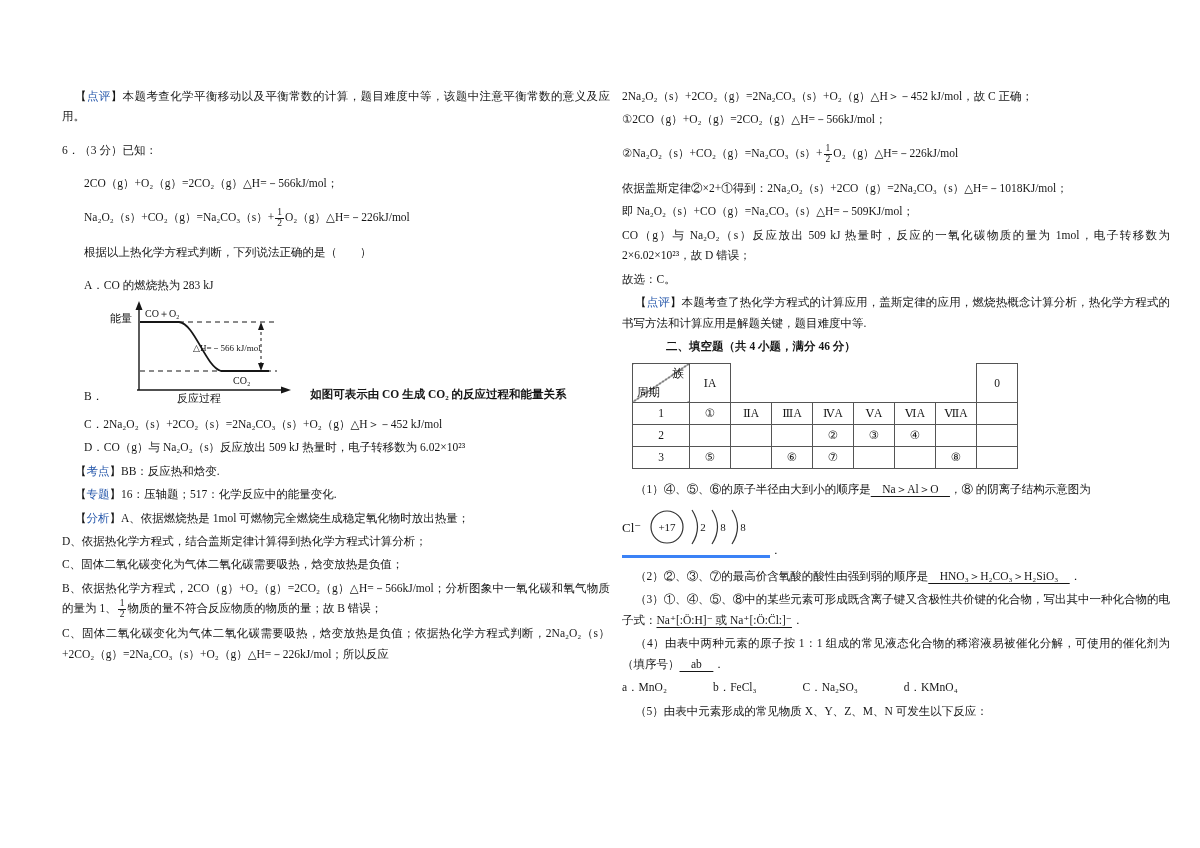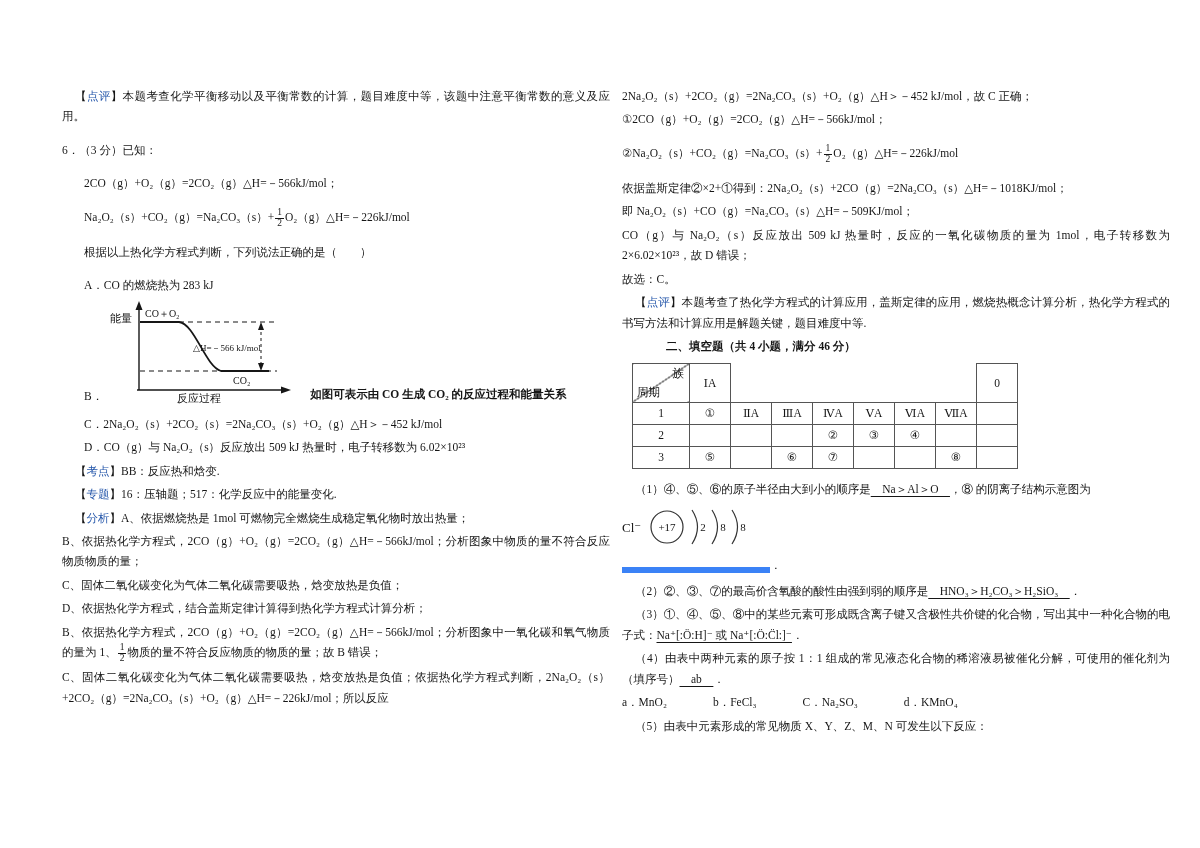--- a/index.html
+++ b/index.html
@@ -29,21 +29,21 @@
   table.ptable{border-collapse:collapse;table-layout:fixed;margin:6px 0 10px 10px;}
   table.ptable td{border:1px solid #555;text-align:center;font-size:11.5px;height:21px;padding:0;overflow:hidden;}
   table.ptable td.nb{border:none;}
   table.ptable tr.hdr td{height:38px;}
   td.corner{position:relative;
     background-image:linear-gradient(to bottom right,transparent calc(50% - .6px),#555 calc(50% - .6px),#555 calc(50% + .6px),transparent calc(50% + .6px));}
   .c-top{position:absolute;top:2px;right:5px;}
   .c-bot{position:absolute;bottom:2px;left:4px;margin-top:36px;}
   
   .ion-row{display:flex;align-items:flex-end;margin:6px 0 8px 0;}
-  .ion-underline{border-bottom:6px solid #3b82f6;padding:0 10px 16px 0;display:inline-block;text-align:center;}
+  .ion-underline{border-bottom:3px solid #3b82f6;padding:0 10px 4px 0;display:inline-block;text-align:center;}
 </style>
 </head>
 <body>
 
 <div class="col col-left">
   <div>
       <div class="blk ind1 sp"><span>【</span><span class="lbl">点评</span><span>】</span><span>本题考查化学平衡移动以及平衡常数的计算，题目难度中等，该题中注意平衡常数的意义及应用。</span></div>
       <div class="blk sp"><span>6．（3 分）已知：</span></div>
       <div class="blk ind2 sp"><span>2CO（g）+O₂（g）=2CO₂（g）△H=－566kJ/mol；</span></div>
       <div class="blk ind2 sp"><span>Na₂O₂（s）+CO₂（g）=Na₂CO₃（s）+</span><span class="frac"><span class="num">1</span><span class="den">2</span></span><span>O₂（g）△H=－226kJ/mol</span></div>
@@ -76,23 +76,22 @@
     </svg>
     <span class="caption">如图可表示由 CO 生成 CO₂ 的反应过程和能量关系</span>
   </div>
 
   <div>
       <div class="blk ind2"><span>C．2Na₂O₂（s）+2CO₂（s）=2Na₂CO₃（s）+O₂（g）△H＞－452 kJ/mol</span></div>
       <div class="blk ind2"><span>D．CO（g）与 Na₂O₂（s）反应放出 509 kJ 热量时，电子转移数为 6.02×10²³</span></div>
       <div class="blk ind1"><span>【</span><span class="lbl">考点</span><span>】</span><span>BB：反应热和焓变.</span></div>
       <div class="blk ind1"><span>【</span><span class="lbl">专题</span><span>】</span><span>16：压轴题；517：化学反应中的能量变化.</span></div>
       <div class="blk ind1"><span>【</span><span class="lbl">分析</span><span>】</span><span>A、依据燃烧热是 1mol 可燃物完全燃烧生成稳定氧化物时放出热量；</span></div>
-      <div class="blk"><span>B、依据热化学方程式，2CO（g）+O₂（g）=2CO₂（g）△H=－566kJ/mol；分析图象中物质的量不符合反应物质物质的量；</span></div>
+      <div class="blk"><span>D、依据热化学方程式，结合盖斯定律计算得到热化学方程式计算分析；</span></div>
       <div class="blk"><span>C、固体二氧化碳变化为气体二氧化碳需要吸热，焓变放热是负值；</span></div>
-      <div class="blk"><span>D、依据热化学方程式，结合盖斯定律计算得到热化学方程式计算分析；</span></div>
       <div class="blk"><span>B、依据热化学方程式，2CO（g）+O₂（g）=2CO₂（g）△H=－566kJ/mol；分析图象中一氧化碳和氧气物质的量为 1、</span><span class="frac"><span class="num">1</span><span class="den">2</span></span><span>物质的量不符合反应物质的物质的量；故 B 错误；</span></div>
       <div class="blk"><span>C、固体二氧化碳变化为气体二氧化碳需要吸热，焓变放热是负值；依据热化学方程式判断，2Na₂O₂（s）+2CO₂（g）=2Na₂CO₃（s）+O₂（g）△H=－226kJ/mol；所以反应</span></div>
     </div>
 </div>
 
 <div class="col col-right">
   <div>
       <div class="blk"><span>2Na₂O₂（s）+2CO₂（g）=2Na₂CO₃（s）+O₂（g）△H＞－452 kJ/mol，故 C 正确；</span></div>
       <div class="blk sp"><span>①2CO（g）+O₂（g）=2CO₂（g）△H=－566kJ/mol；</span></div>
       <div class="blk sp"><span>②Na₂O₂（s）+CO₂（g）=Na₂CO₃（s）+</span><span class="frac"><span class="num">1</span><span class="den">2</span></span><span>O₂（g）△H=－226kJ/mol</span></div>

